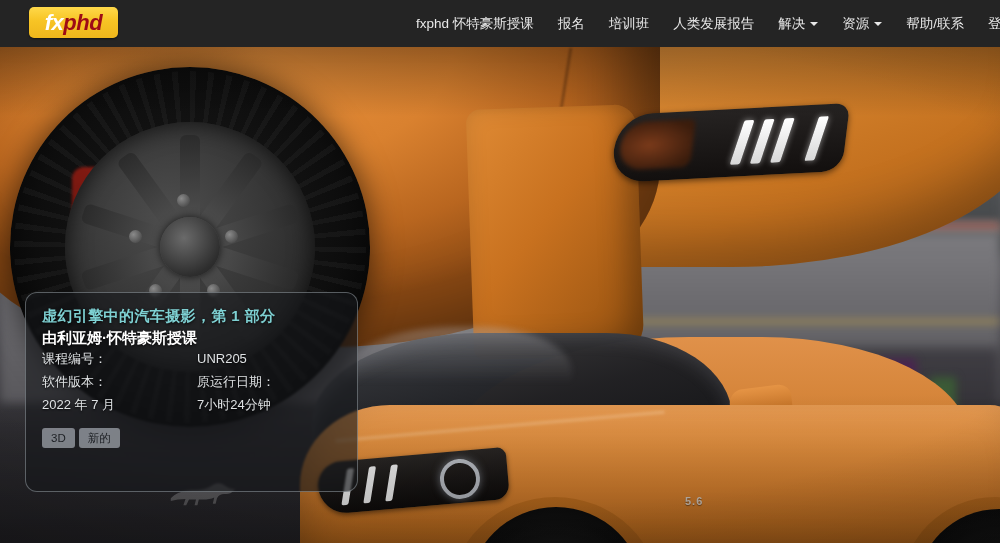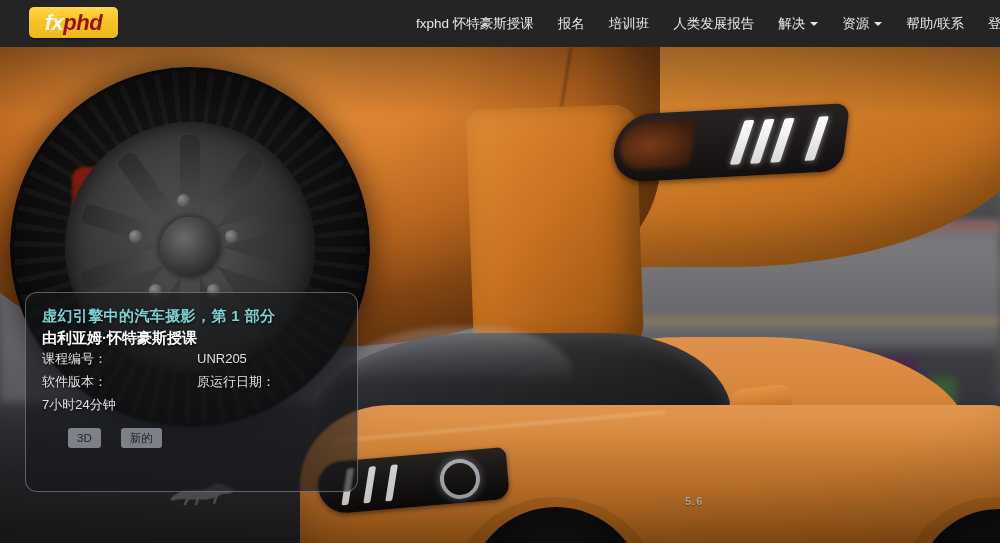--- a/index.html
+++ b/index.html
@@ -388,21 +388,21 @@
     grid-template-columns: 155px 1fr;
     row-gap: 3px;
   }
   .detail-label, .detail-value {
     color: #dfe2e4;
     font-size: 13px;
     line-height: 20px;
     text-shadow: 0 1px 2px rgba(0,0,0,.8);
     white-space: nowrap;
   }
-  .tags { margin-top: 13px; display: flex; gap: 20px; margin-left: 26px; }
+  .tags { margin-top: 13px; display: flex; gap: 4px; }
   .tag {
     background: rgba(205,212,220,.55);
     color: #1d2024;
     font-size: 11.5px;
     padding: 3px 9px;
     border-radius: 3px;
     line-height: 14px;
     white-space: nowrap;
   }
 </style>
@@ -552,20 +552,21 @@
     <div class="card-title">虚幻引擎中的汽车摄影，第 1 部分</div>
     <div class="card-subtitle">由利亚姆·怀特豪斯授课</div>
 
     <div class="detail-list">
       <div class="detail-label">课程编号：</div>
       <div class="detail-value">UNR205</div>
 
       <div class="detail-label">软件版本：</div>
 
       <div class="detail-label">原运行日期：</div>
+      <div class="detail-value">2022 年 7 月</div>
 
       <div class="detail-value">7小时24分钟</div>
     </div>
 
     <div class="tags">
       <span class="tag">3D</span>
       <span class="tag">新的</span>
     </div>
   </div>
 

